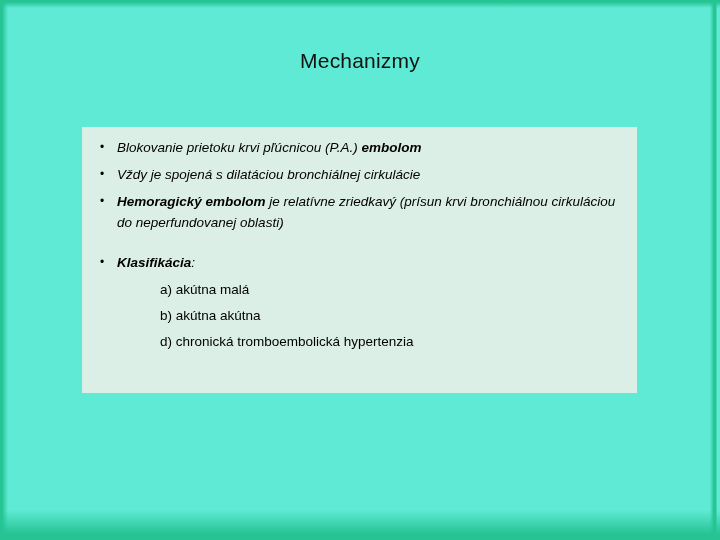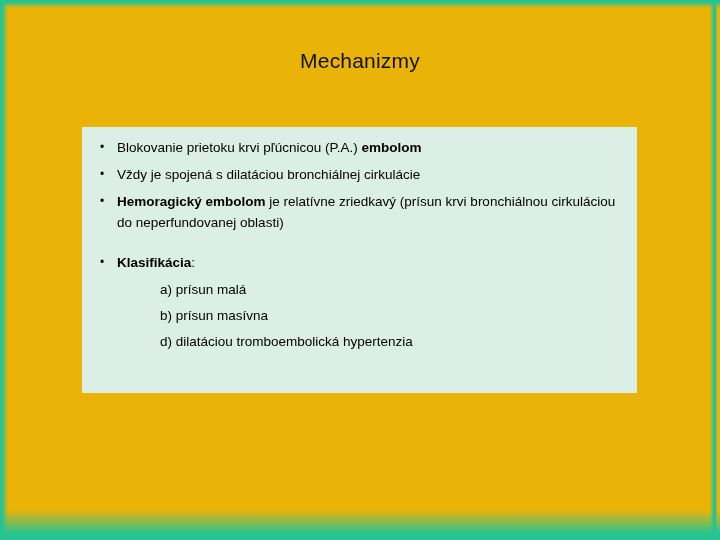--- a/index.html
+++ b/index.html
@@ -1,20 +1,20 @@
 <!DOCTYPE html>
 <html style="--accent: #26c493; --box_fill: #dcefe6; --text: #000000;"><head>
 <meta charset="utf-8">
 <style>
   html, body { margin: 0; padding: 0; background: #ffffff; }
   .slide {
     position: relative;
     width: 720px;
     height: 540px;
-    background: #eab308;
+    background: #5eead4;
     font-family: "Liberation Sans", sans-serif;
     overflow: hidden;
   }
 
   
   .edge { position: absolute; pointer-events: none; }
   .edge-top {
     top: 0; left: 0; width: 100%; height: 8px; z-index: 3;
     background: linear-gradient(to bottom, var(--accent, #26c493) 0px, var(--accent, #26c493) 2px, transparent 100%);
   }
@@ -54,21 +54,21 @@
     line-height: 21px;
   }
 
   .bullet { display: flex; margin-bottom: 6px; }
   .bullet .marker {
     flex: 0 0 17px;
     width: 17px;
     font-size: 12px;
     line-height: 21px;
   }
-  .bullet .text { width: 505px; }
+  .bullet .text { width: 505px; font-style: italic; }
   .bullet b { font-weight: 700; }
   .bullet.gap-after { margin-bottom: 19px; }
 
   .sub-item {
     margin-left: 60px;
     margin-bottom: 5px;
   }
 </style>
 </head>
 <body>
@@ -97,19 +97,19 @@
     <div class="bullet gap-after">
       <span class="marker">•</span>
       <span class="text"><b>Hemoragický embolom</b><span> je relatívne zriedkavý (prísun krvi bronchiálnou cirkuláciou do neperfundovanej oblasti)</span></span>
     </div>
 
     <div class="bullet">
       <span class="marker">•</span>
       <span class="text"><b>Klasifikácia</b><span>:</span></span>
     </div>
 
-    <div class="sub-item">a) prísun malá</div>
-    <div class="sub-item">b) prísun masívna</div>
-    <div class="sub-item">d) dilatáciou tromboembolická hypertenzia</div>
+    <div class="sub-item">a) akútna malá</div>
+    <div class="sub-item">b) akútna akútna</div>
+    <div class="sub-item">d) chronická tromboembolická hypertenzia</div>
 
   </div>
 
 </div>
 
 </body></html>

